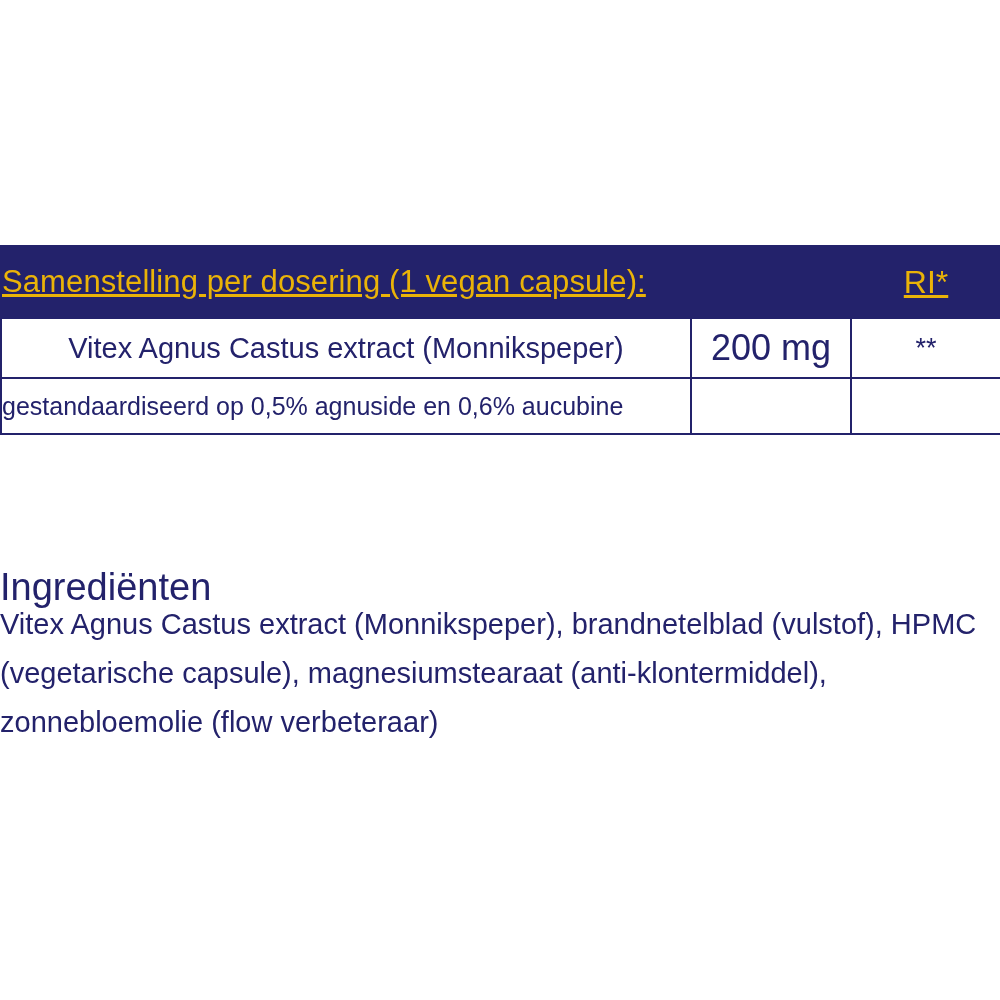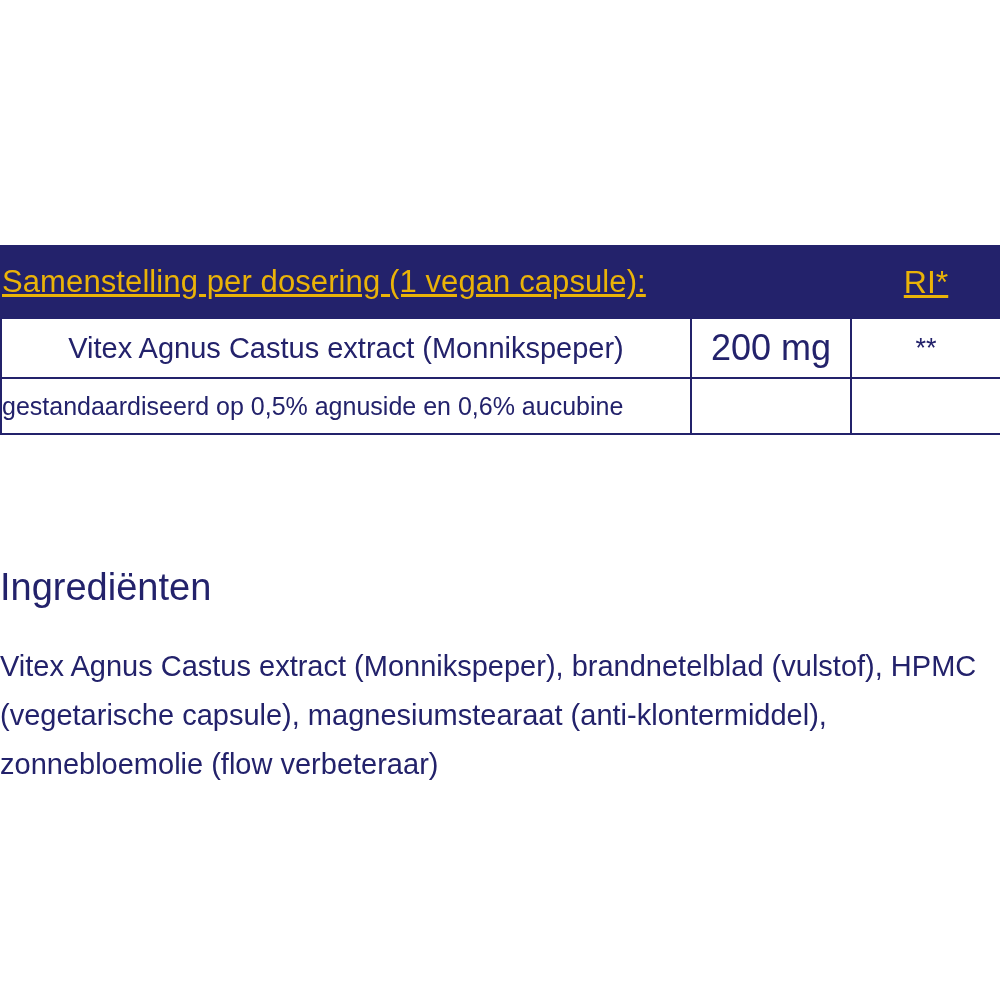--- a/index.html
+++ b/index.html
@@ -128,21 +128,20 @@
   }
 
   .ingredients-body {
     position: absolute;
     left: 0px;
     top: 600px;
     width: 1000px;
     font-size: 29px;
     line-height: 49px;
     color: #23226b;
-    margin-top: 42px;
   }
 </style>
 </head>
 <body>
 
 <div class="page">
 
   <table class="nutrition-table">
     <colgroup>
       <col class="col-name">

